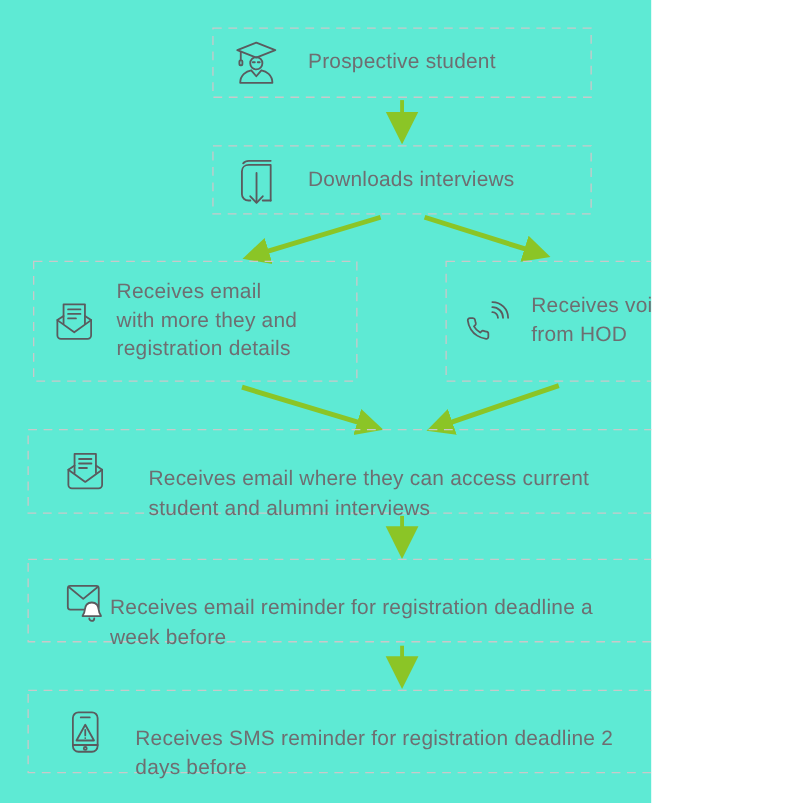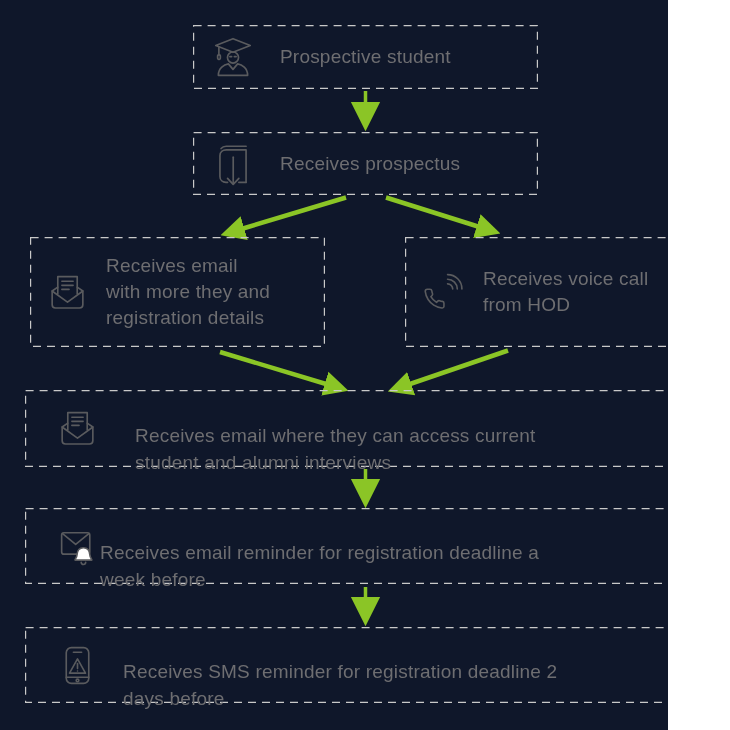--- a/index.html
+++ b/index.html
@@ -1,18 +1,18 @@
 <!DOCTYPE html>
 <html style="--accent: #8bc526; --box-border: #c9c9c9; --text: #6e6e71; --icon: #5a5b5e;"><head>
 <meta charset="utf-8">
 <style>
   html,body { margin:0; padding:0; background:#ffffff; }
   .canvas {
-    position:relative; width:668px; height:730px; overflow:hidden;
-    background:#0f172a;
+    position:relative; width:592px; height:730px; overflow:hidden;
+    background:#5eead4;
     font-family:"Liberation Sans", sans-serif;
   }
   .box {
     position:absolute; display:flex; align-items:center; box-sizing:border-box;
   }
   .box svg.border { position:absolute; left:0; top:0; width:100%; height:100%; overflow:visible; pointer-events:none; }
   .border rect {
     fill:none; stroke:var(--box-border,#c9c9c9); stroke-width:1.2;
     stroke-dasharray:8 6;
     x:0.6px; y:0.6px; width:calc(100% - 1.2px); height:calc(100% - 1.2px);
@@ -84,21 +84,21 @@
       </svg>
     <span class="icon">
       <svg width="46" height="46" viewBox="0 0 44 44">
         <path d="M34.5,39.5 L34.5,8.5 L15.5,8.5 C12.2,8.5 9.5,10.6 9.5,14 L9.5,34 C9.5,37.2 12,39.5 15.3,39.5 L16.8,39.5"></path>
         <path d="M27.6,39.5 L34.5,39.5"></path>
         <path d="M34.5,5 L15.5,5 C13.5,5 11.7,5.8 10.6,7.2"></path>
         <path d="M22.2,15.5 L22.2,41"></path>
         <path d="M16.8,35.8 L22.2,41.5 L27.6,35.8"></path>
       </svg>
     </span>
-    <span class="label">Receives prospectus</span>
+    <span class="label">Downloads interviews</span>
   </div>
 
   <div class="box b3">
     <svg class="border">
         <rect></rect>
       </svg>
     <span class="icon">
       <svg width="45" height="45" viewBox="0 0 44 44">
         <path d="M12.5,23.5 L12.5,6.5 L31.5,6.5 L31.5,23.5"></path>
         <path d="M16.5,11 L27.5,11 M16.5,15 L27.5,15 M16.5,19 L23.5,19"></path>

